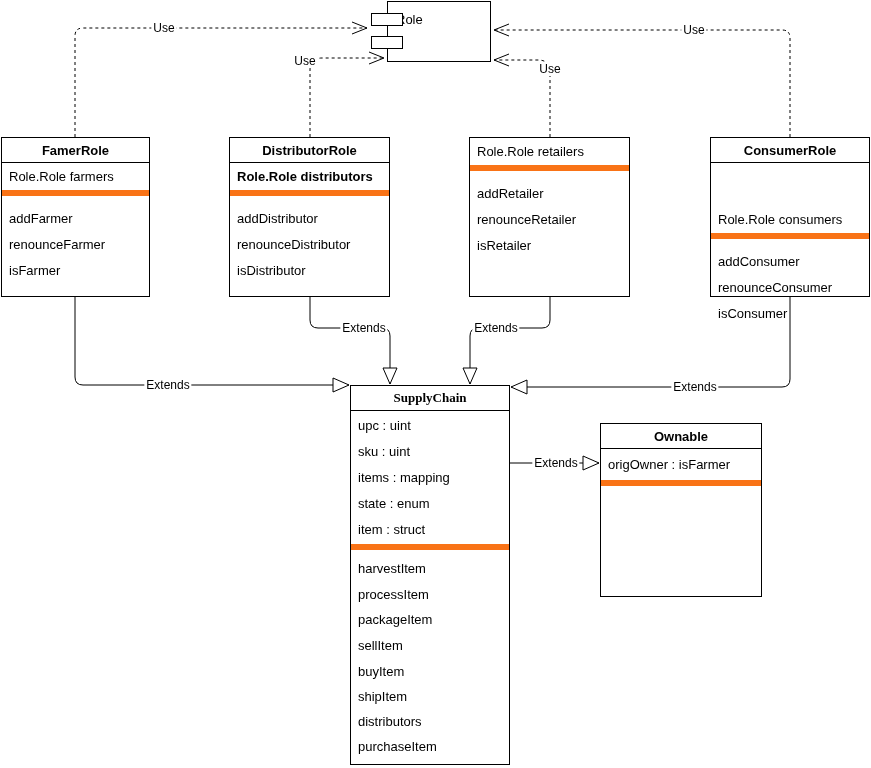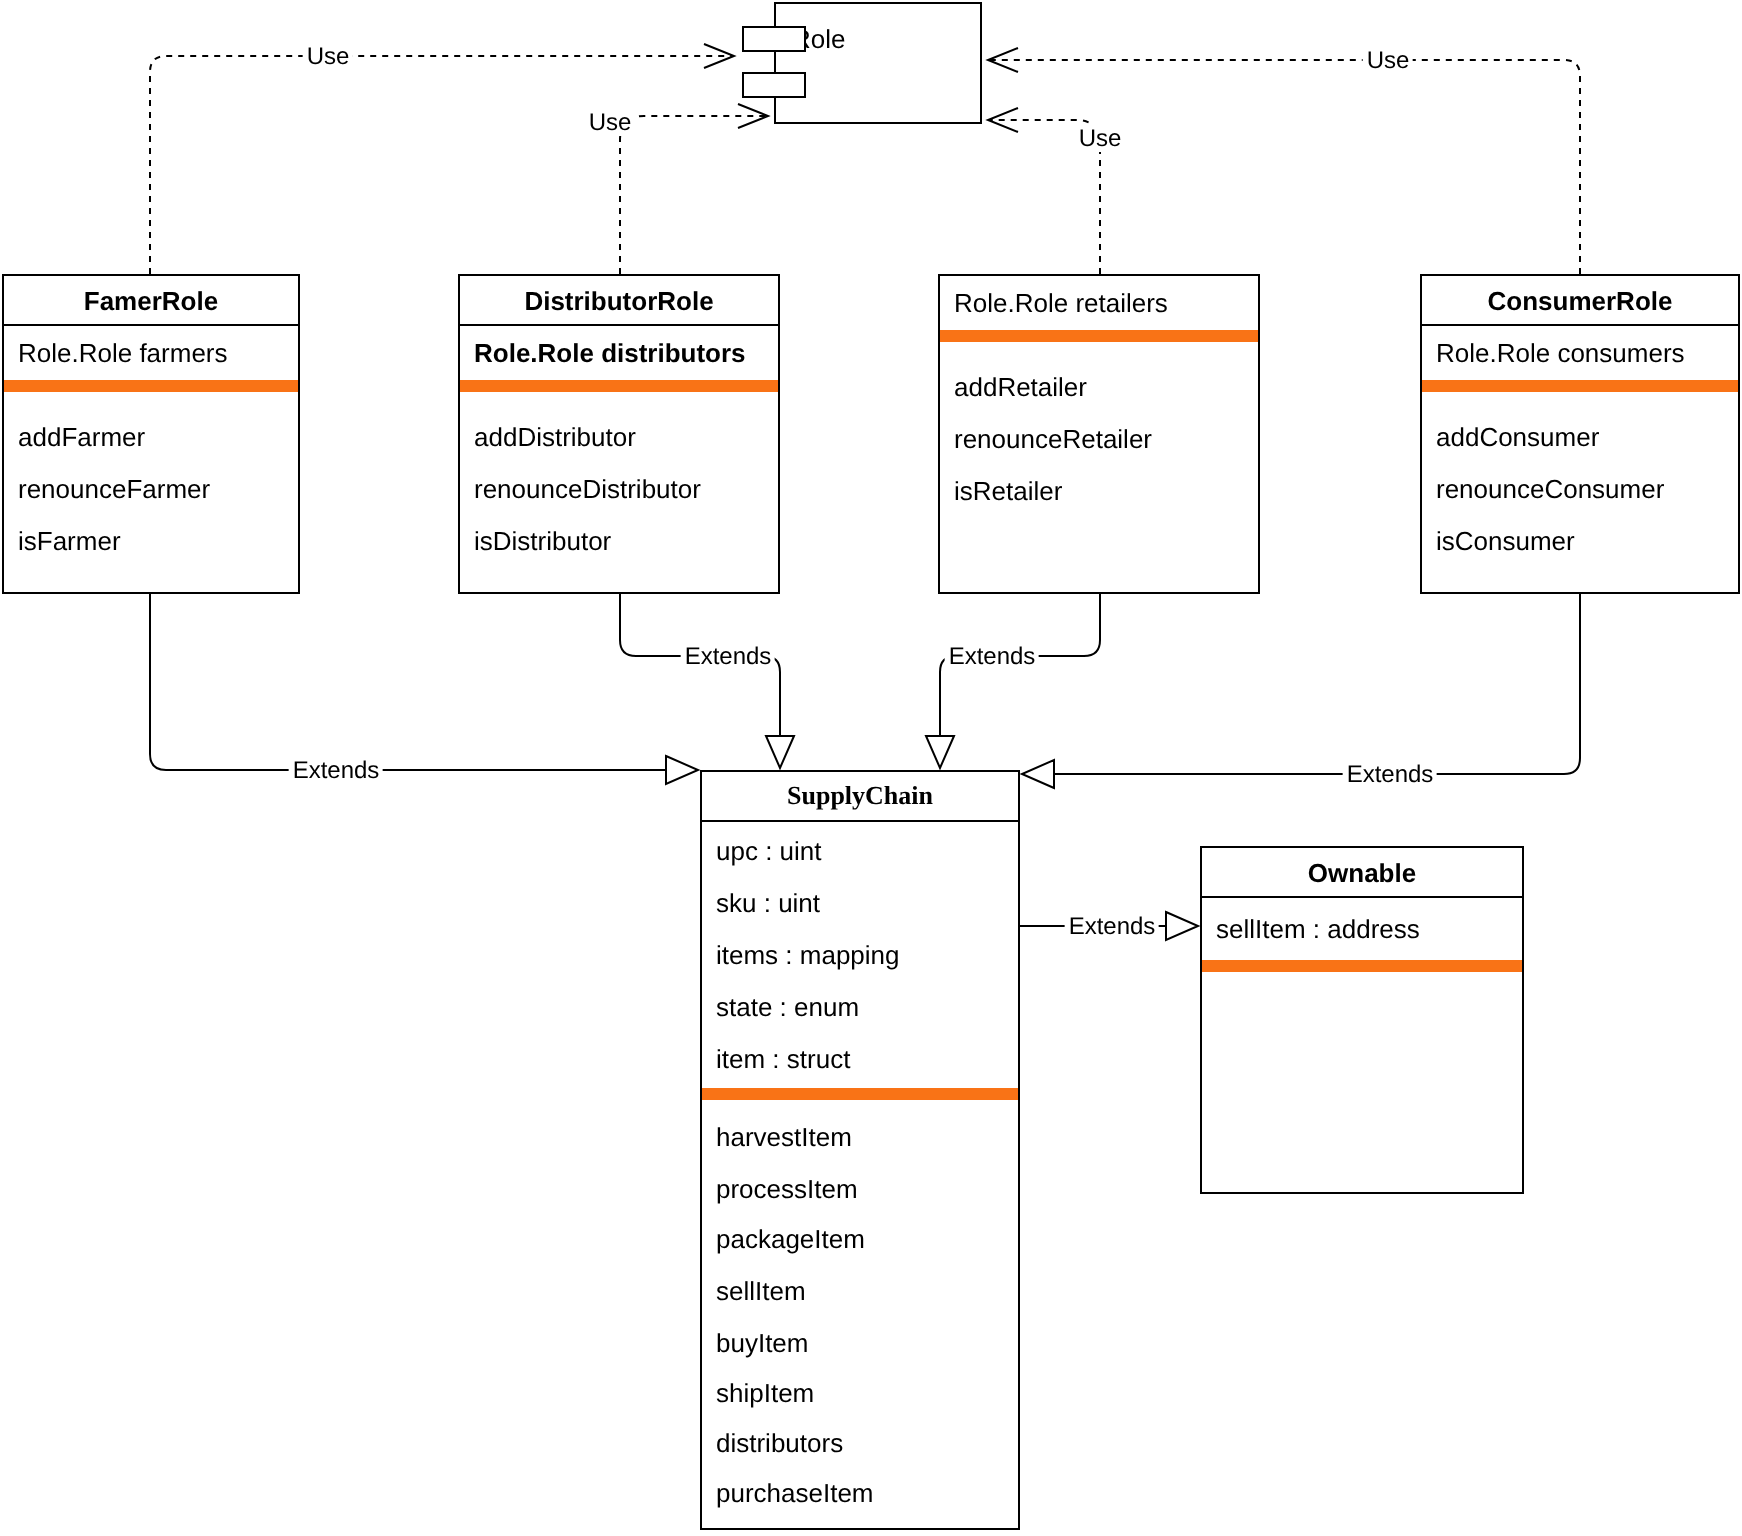--- a/index.html
+++ b/index.html
@@ -67,21 +67,21 @@
     </div>
     <div style="padding-top:9px;">
       <div class="row r26">addRetailer</div>
       <div class="row r26">renounceRetailer</div>
       <div class="row r26">isRetailer</div>
     </div>
   </div>
 
   <div class="uml-class" style="left:710px;top:137px;width:160px;height:160px;">
     <div class="uml-title" style="height:24px;">ConsumerRole</div>
-    <div class="uml-attrs" style="height:27px;">
+    <div class="uml-attrs" style="height:27px;margin-top:43px;">
       <div class="row" style="height:27px;">Role.Role consumers</div>
     </div>
     <div style="padding-top:9px;">
       <div class="row r26">addConsumer</div>
       <div class="row r26">renounceConsumer</div>
       <div class="row r26">isConsumer</div>
     </div>
   </div>
 
   <div class="uml-class" style="left:350px;top:385px;width:160px;height:380px;">
@@ -101,21 +101,21 @@
       <div class="row" style="height:25.6px;">buyItem</div>
       <div class="row" style="height:25.6px;">shipItem</div>
       <div class="row" style="height:24px;">distributors</div>
       <div class="row" style="height:26px;">purchaseItem</div>
     </div>
   </div>
 
   <div class="uml-class" style="left:600px;top:423px;width:162px;height:174px;">
     <div class="uml-title" style="height:24px;">Ownable</div>
     <div class="uml-attrs" style="height:31px;">
-      <div class="row" style="height:31px;">sellItem : address</div>
+      <div class="row" style="height:31px;">origOwner : isFarmer</div>
     </div>
   </div>
 
   <svg id="connector-layer" width="871" height="768" viewBox="0 0 871 768">
     <defs>
       <marker id="openArrow" markerUnits="userSpaceOnUse" markerWidth="18" markerHeight="16" refX="16" refY="7" orient="auto">
         <path d="M1,1 L16,7 L1,13" fill="none" stroke="#000" stroke-width="1"></path>
       </marker>
       <marker id="hollowTri" markerUnits="userSpaceOnUse" markerWidth="20" markerHeight="18" refX="17" refY="8" orient="auto">
         <path d="M1,1 L17,8 L1,15 Z" fill="#ffffff" stroke="#000" stroke-width="1"></path>

